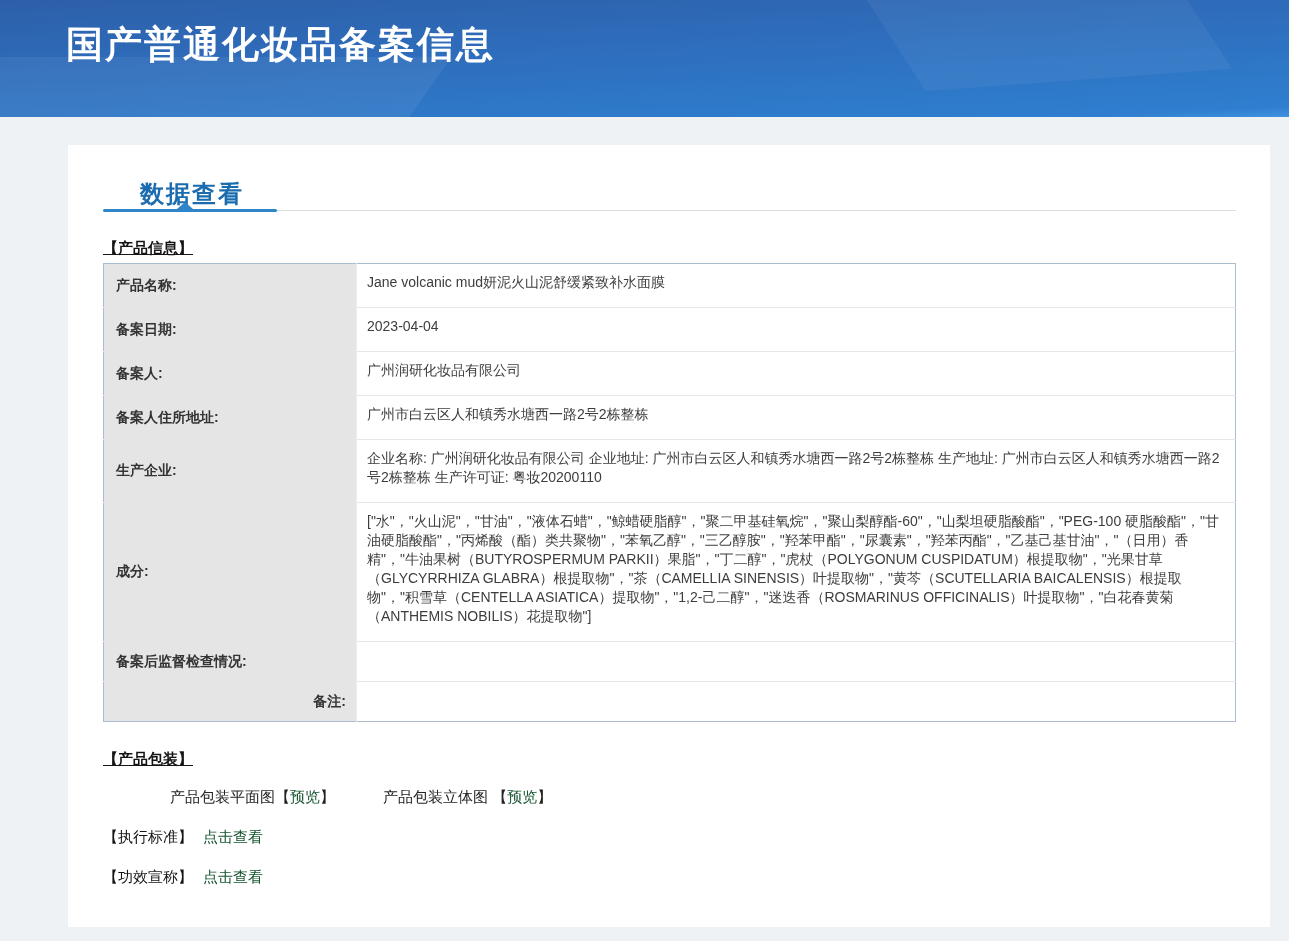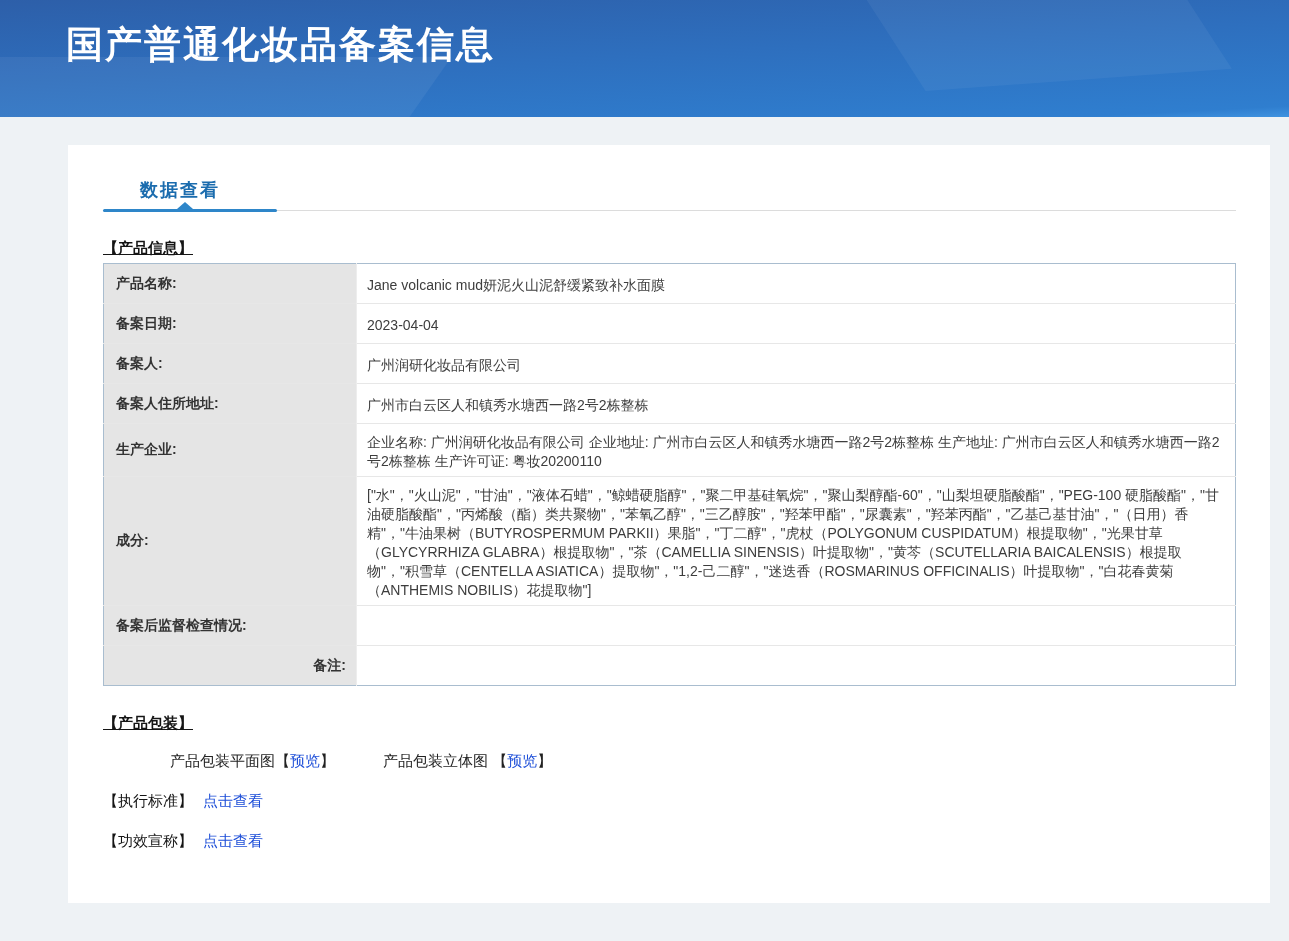--- a/index.html
+++ b/index.html
@@ -45,21 +45,21 @@
     padding: 33px 34px 40px 35px;
   }
   
   .tabbar {
     position: relative;
     height: 33px;
     border-bottom: 1px solid #dcdcdc;
   }
   .tab {
     position: absolute; left: 37px; top: 0;
-    font-size: 18px; font-weight: bold;
+    font-size: 24px; font-weight: bold;
     letter-spacing: 2px;
     color: #1b6cae;
     cursor: pointer;
   }
   .tab-underline {
     position: absolute; left: 0; bottom: -2px;
     width: 174px; height: 3px;
     background: #2e86c9;
     border-radius: 2px;
   }
@@ -91,31 +91,31 @@
   td.lbl {
     width: 253px;
     background: #e5e5e5;
     font-weight: bold;
     color: #333333;
     padding: 9px 10px 9px 12px;
     border-right: 1px solid #ededed;
     vertical-align: middle;
   }
   td.val {
-    padding: 9px 12px 5px 10px;
+    padding: 9px 12px 15px 10px;
     line-height: 19px;
     vertical-align: middle;
     word-break: break-word;
   }
   
   .pkg-line { margin: 19px 0 0 67px; font-size: 15px; color: #222; }
   .pkg-group-2 { margin-left: 48px; }
   .bracket { color: #222; }
   a.link {
-    color: #1d4ed8;
+    color: #14532d;
     text-decoration: none;
     cursor: pointer;
   }
   .info-line { margin-top: 21px; font-size: 15px; color: #151515; }
   .info-line .heading { font-weight: normal; }
   .info-line a.link { margin-left: 10px; font-weight: normal; text-align: center; }
 </style>
 </head>
 <body>
 

